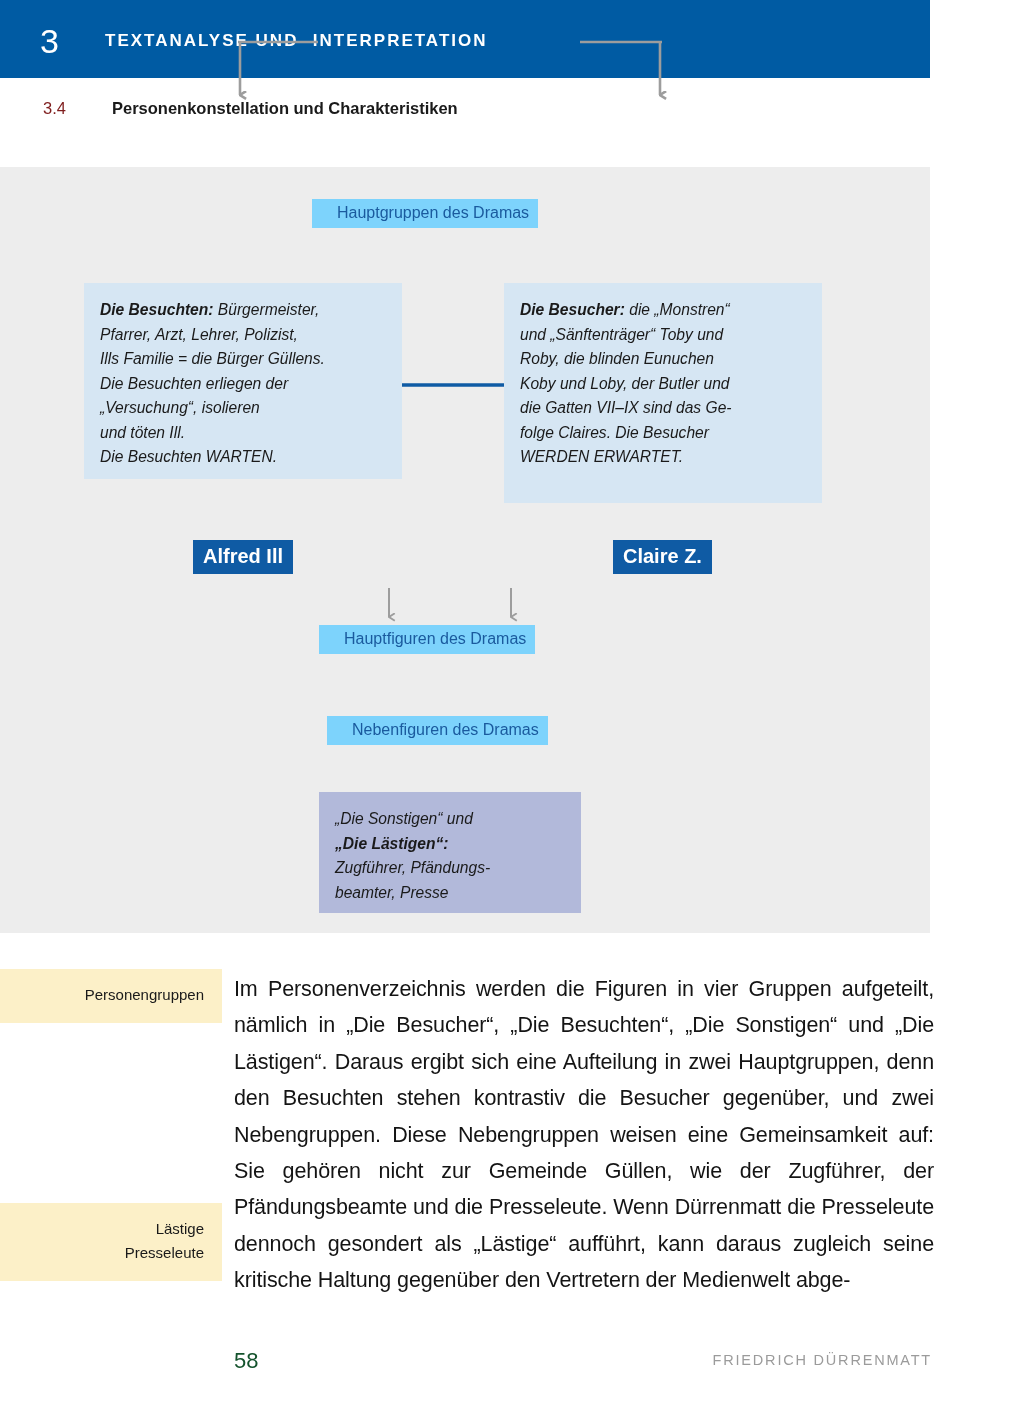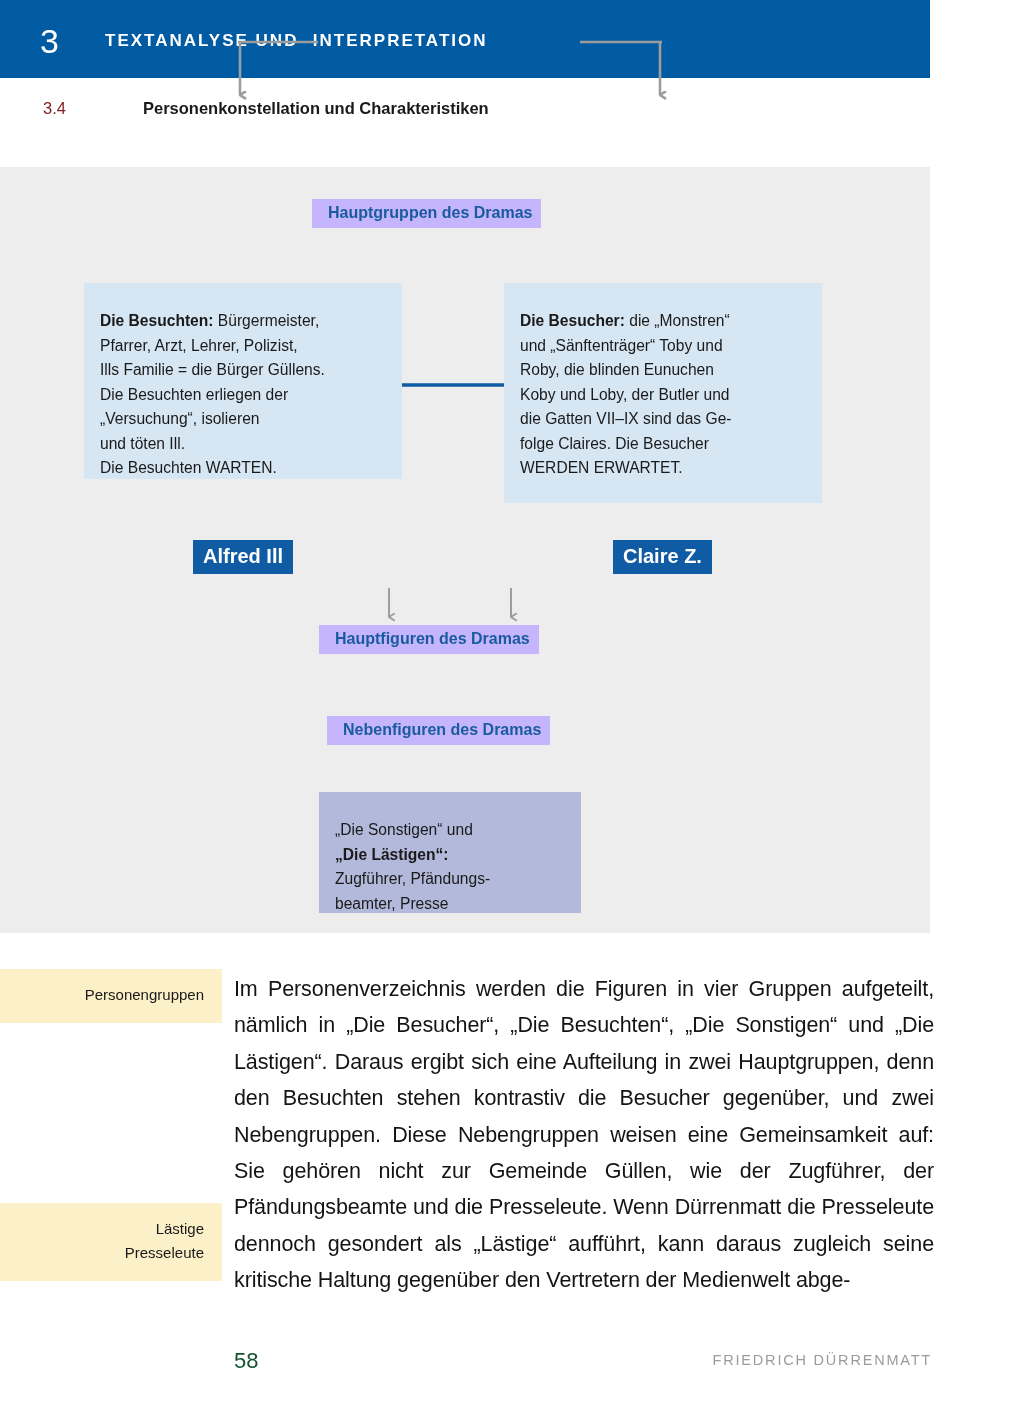--- a/index.html
+++ b/index.html
@@ -48,55 +48,55 @@
     font-size: 16.5px;
     font-weight: 400;
     color: #7f1d1d;
   }
   .section-title {
     position: absolute;
     left: 112px; top: 99px;
     font-size: 16.5px;
     font-weight: 700;
     color: #1a1a1a;
-    margin-left: 31px;
   }
 
   
   .diagram-panel {
     position: absolute;
     left: 0; top: 167px;
     width: 930px; height: 766px;
     background: #ededed;
   }
 
   
   .dlabel {
     position: absolute;
-    background: #c4b5fd;
+    background: #7dd3fc;
     color: #1a5a9e;
-    font-weight: 700;
+    font-weight: 400;
     font-size: 16px;
     line-height: 1;
-    padding: 6px 9px 7px 16px;
+    padding: 6px 9px 7px 25px;
     white-space: nowrap;
     box-sizing: border-box;
   }
   #label-hauptgruppen { left: 312px; top: 199px; }
   #label-hauptfiguren { left: 319px; top: 625px; }
   #label-nebenfiguren { left: 327px; top: 716px; }
 
   
   .cbox {
     position: absolute;
     box-sizing: border-box;
     font-size: 15.6px;
     line-height: 24.5px;
     color: #1a1a1a;
-    padding: 26px 14px 12px 16px;
+    padding: 15px 14px 12px 16px;
+    font-style: italic;
   }
   .cbox.blue { background: #d6e6f3; }
   .cbox.purple { background: #b2b9da; }
   .cbox b { font-weight: 700; }
 
   #box-besuchten { left: 84px; top: 283px; width: 318px; height: 196px; }
   #box-besucher  { left: 504px; top: 283px; width: 318px; height: 220px; }
   #box-sonstigen { left: 319px; top: 792px; width: 262px; height: 121px; }
 
   

